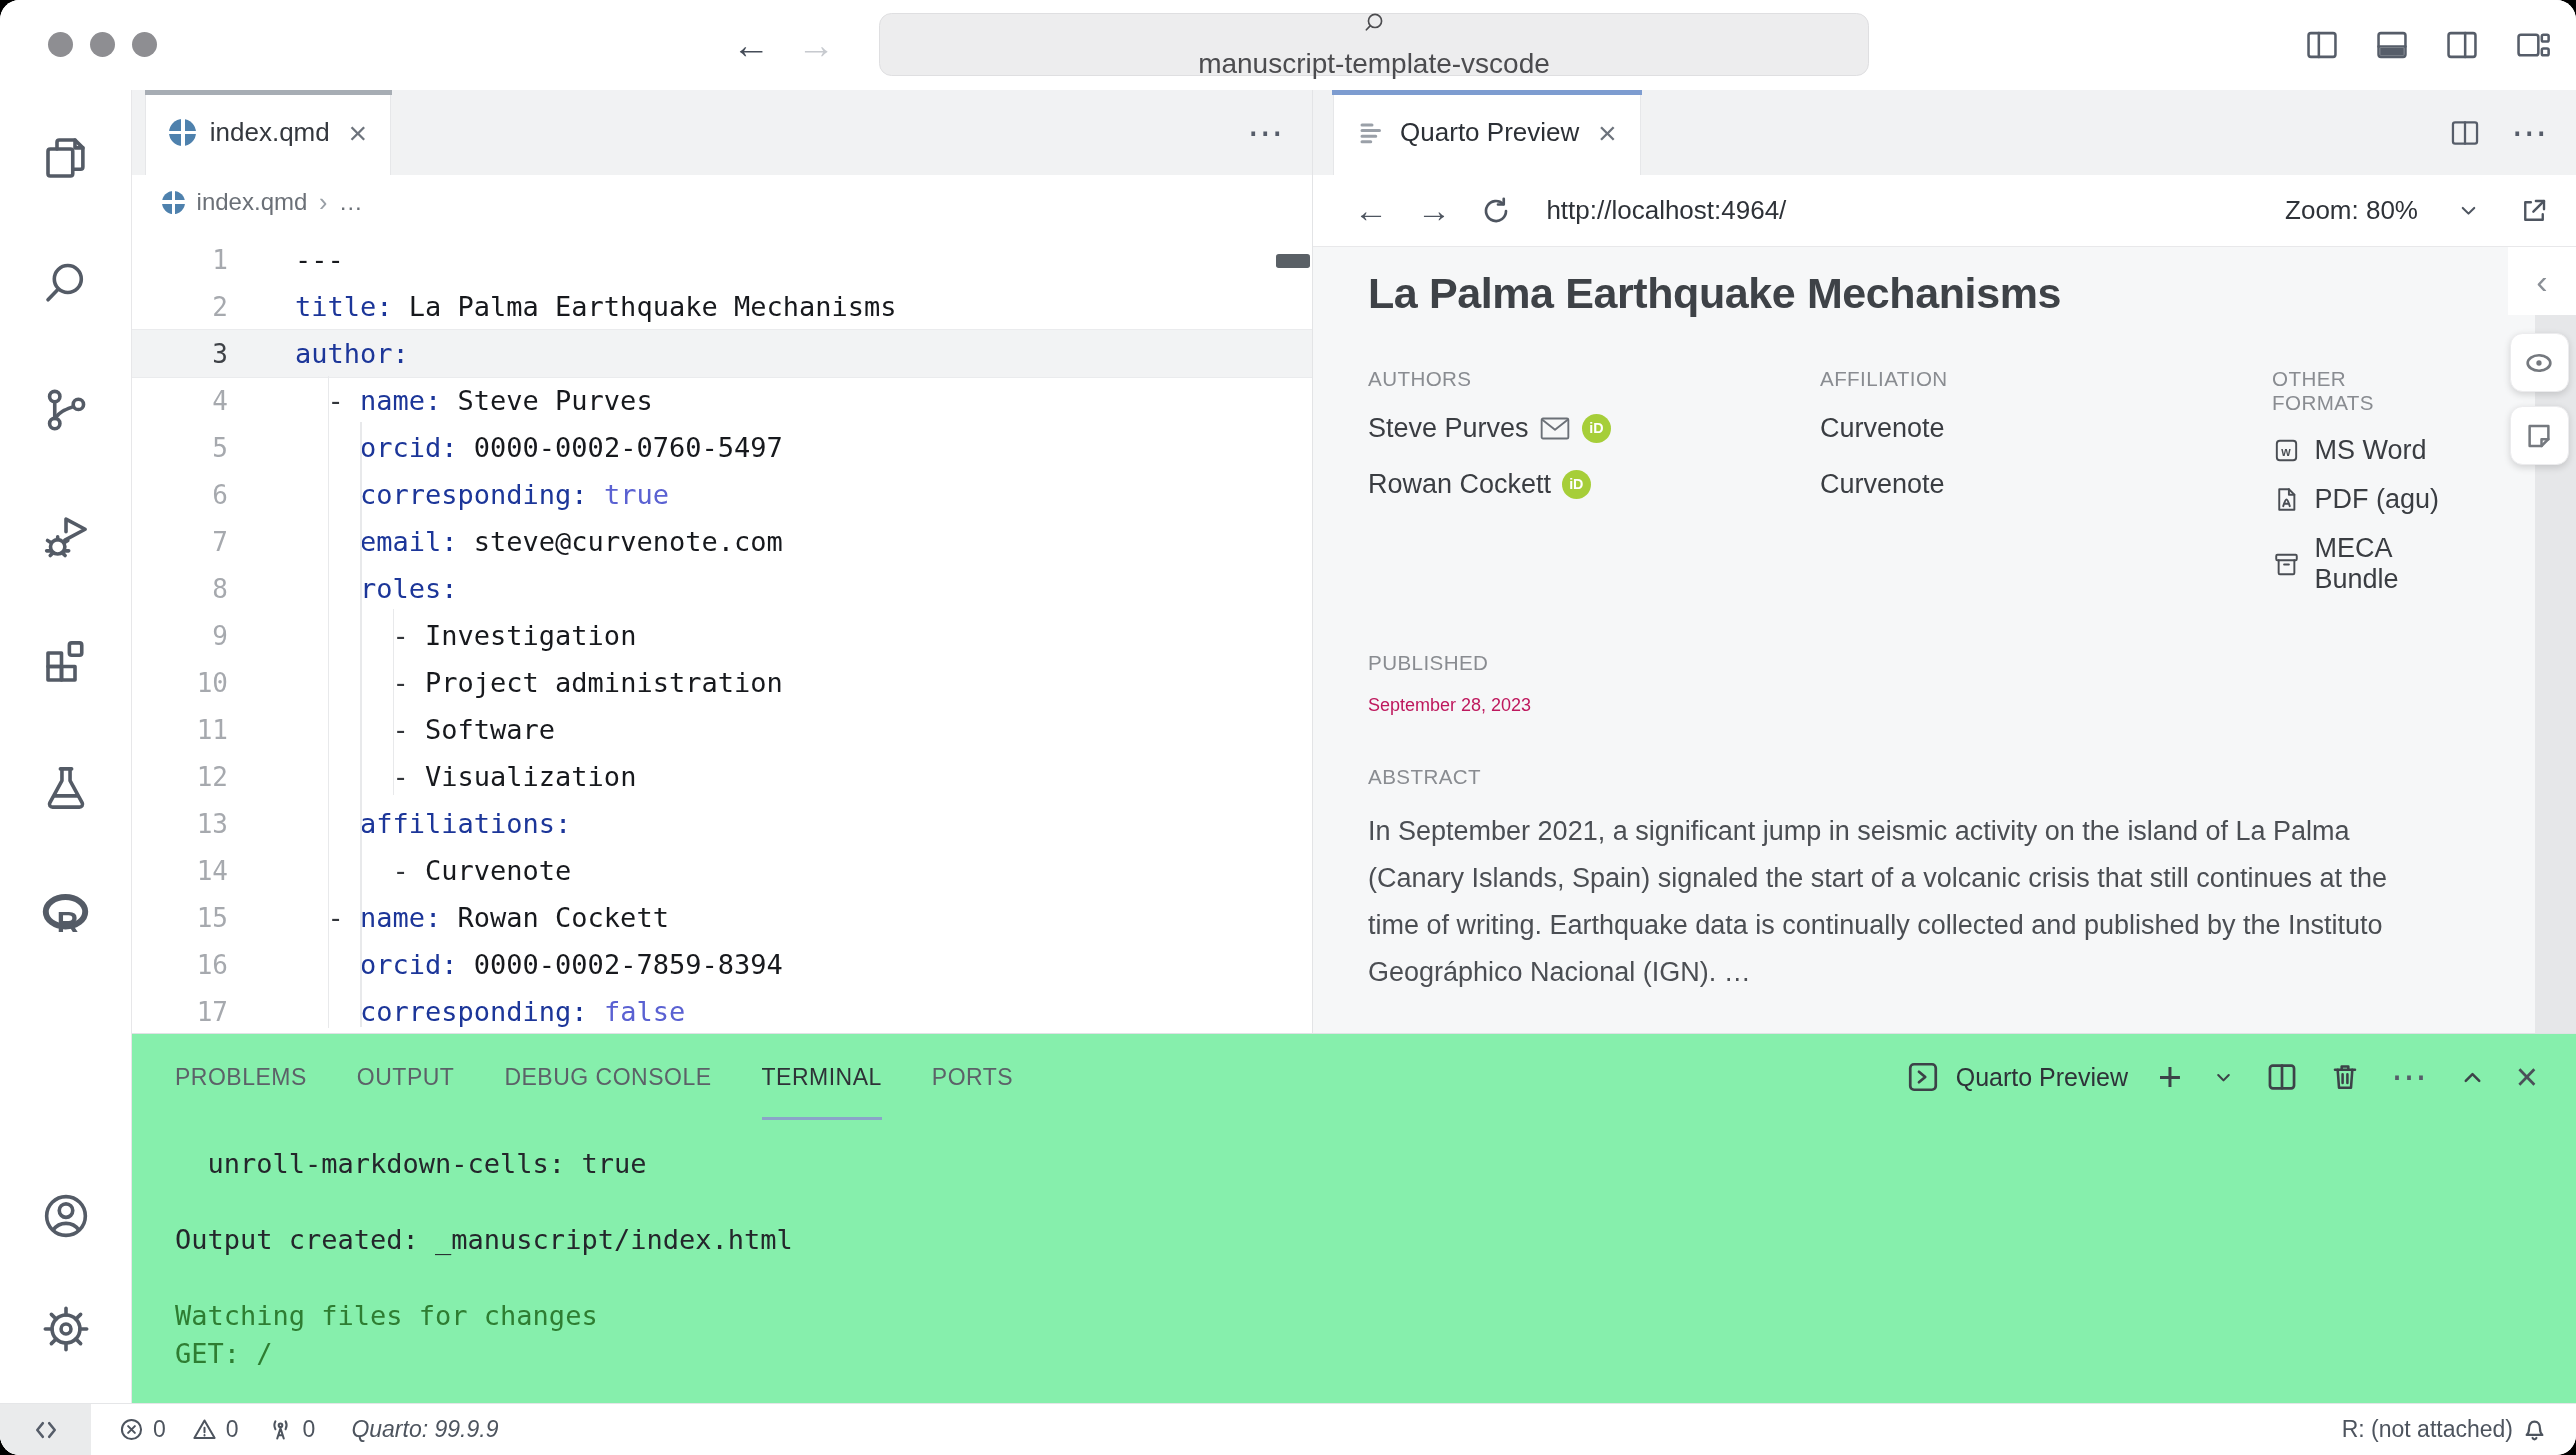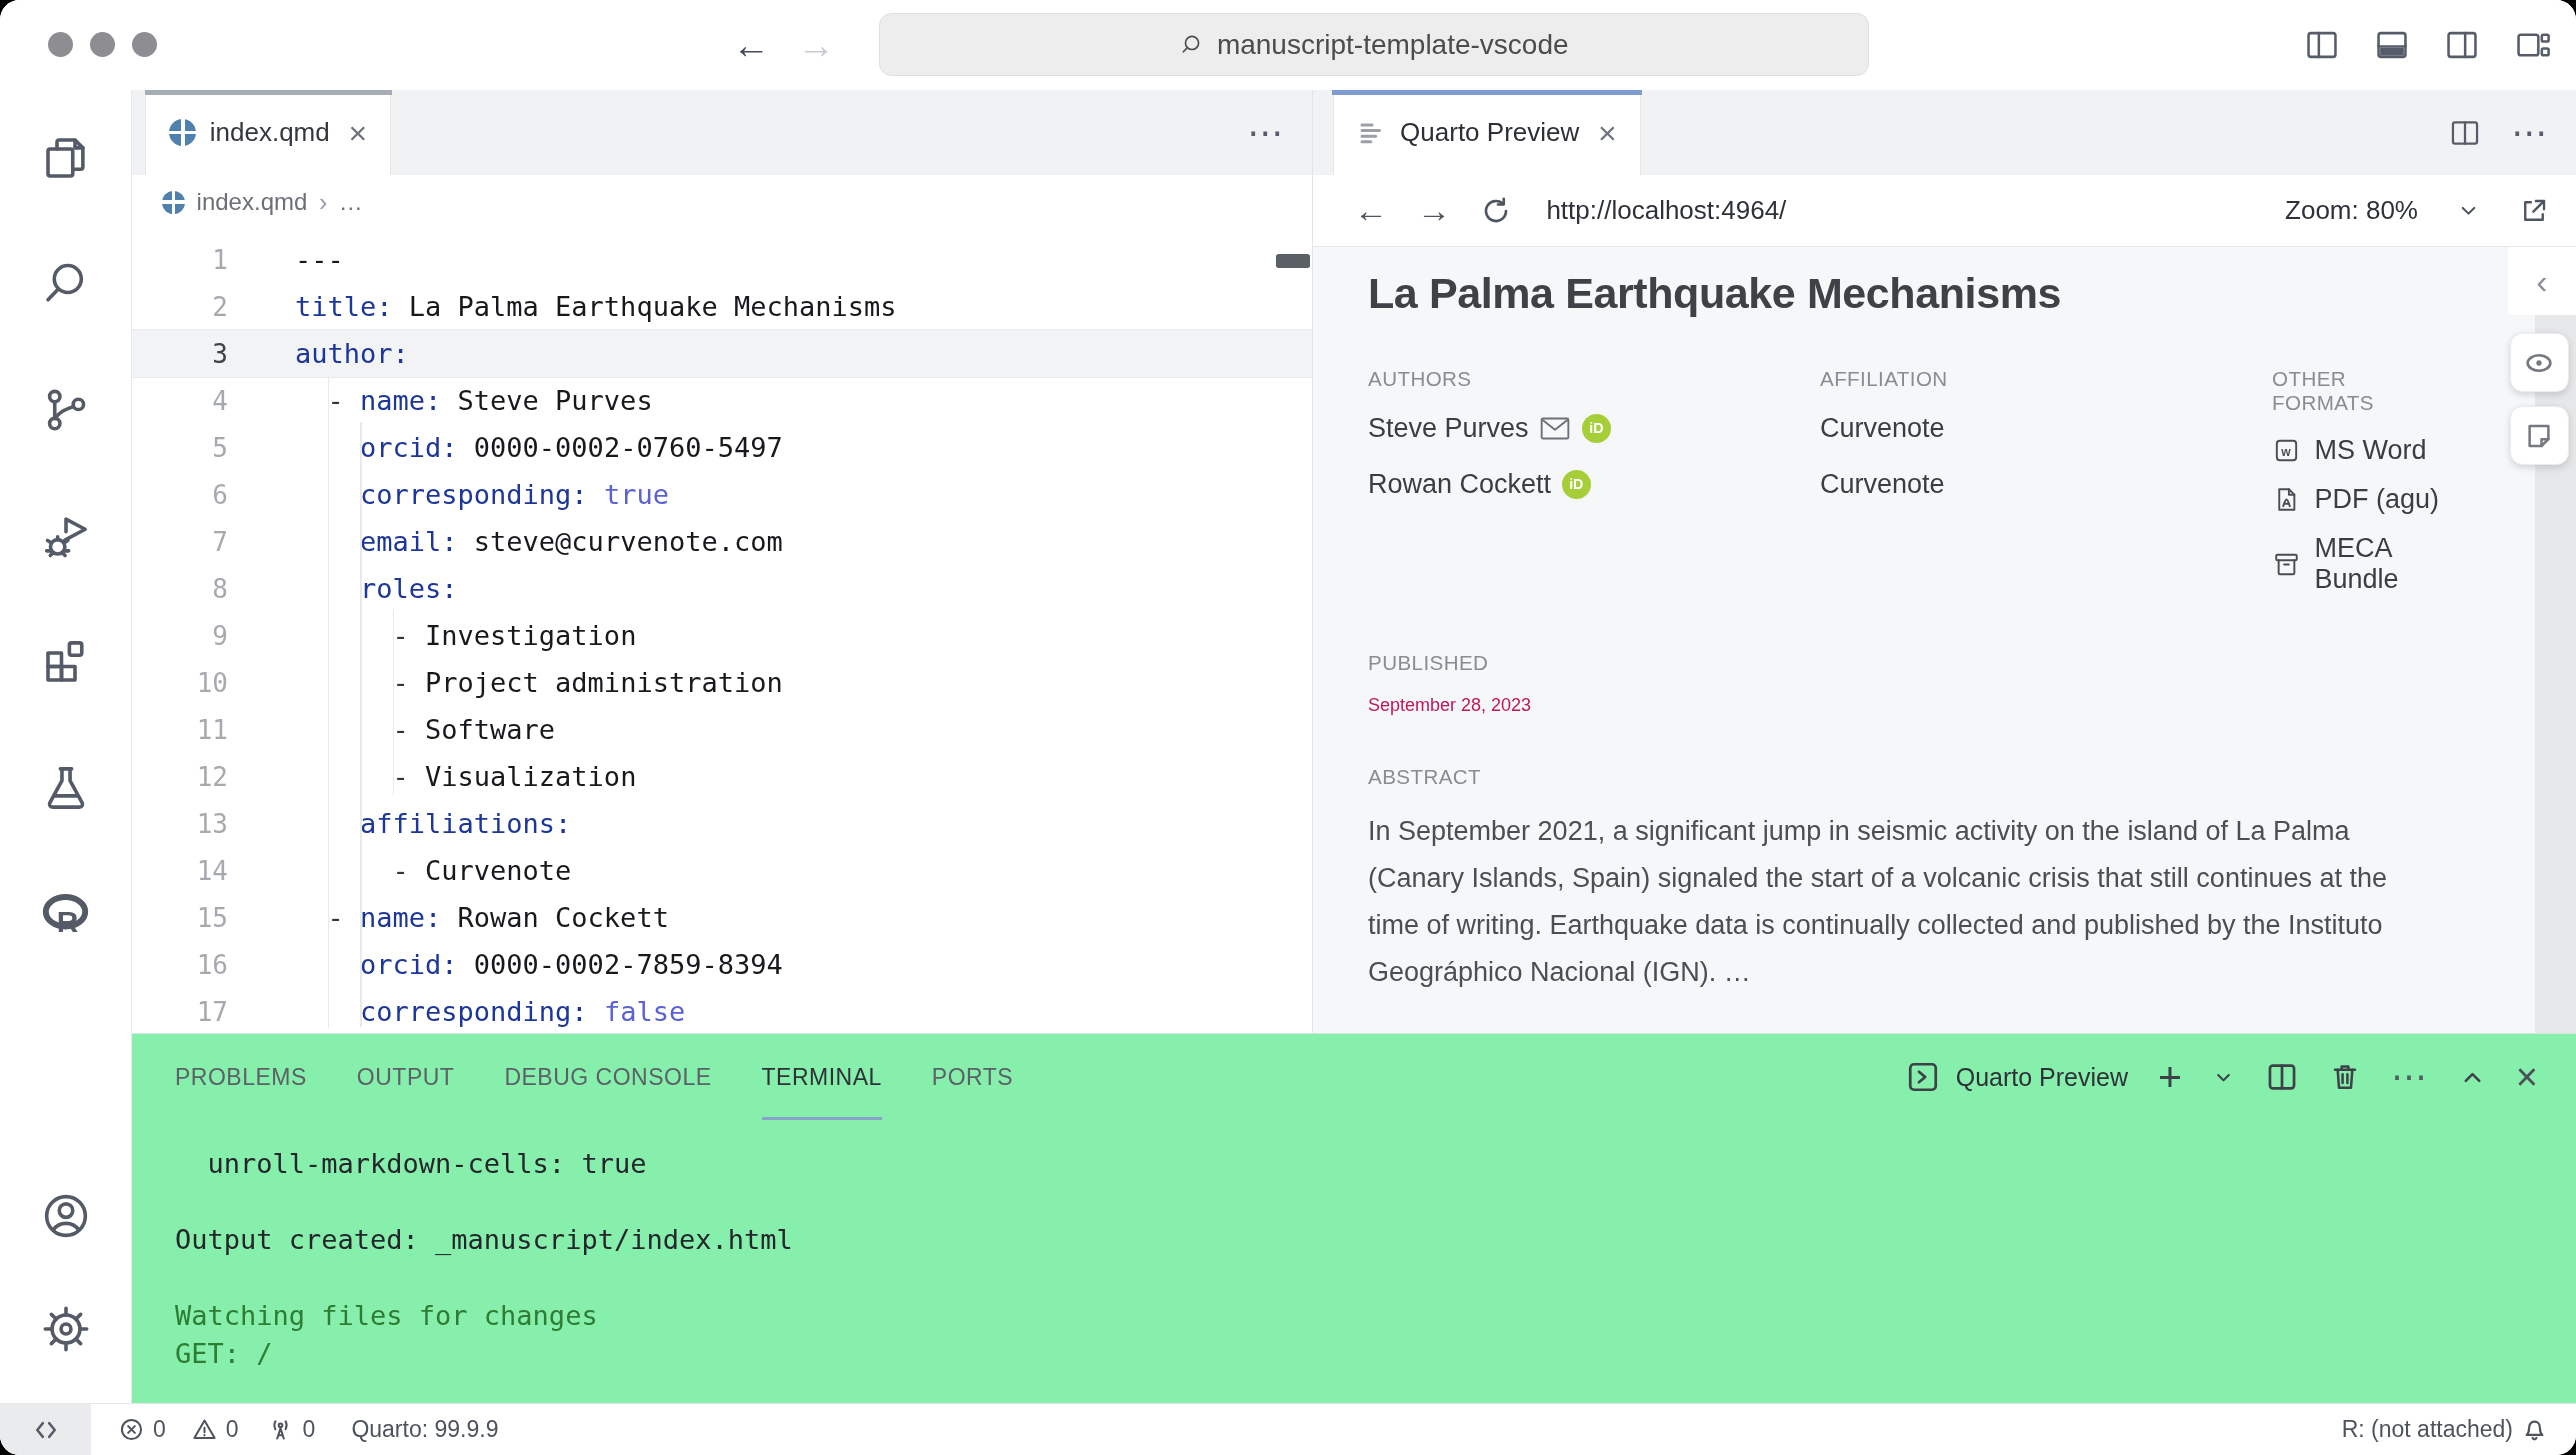--- a/index.html
+++ b/index.html
@@ -8,21 +8,21 @@
   .window { width:2576px; height:1455px; background:#fff; border-radius:19.7px; overflow:hidden; position:relative; display:flex; flex-direction:column; }
 
   
   .titlebar { height:90px; background:#fff; position:relative; flex:none; }
   .traffic { position:absolute; left:48px; top:32px; display:flex; gap:17px; }
   .dot { width:25px; height:25px; border-radius:50%; background:#8e8e92; }
   .nav-arrows { position:absolute; left:732px; top:0; height:90px; display:flex; align-items:center; gap:27px; }
   .nav-arrows .arrow { font-size:38px; line-height:1; }
   .arrow-back { color:#454c58; }
   .arrow-fwd-disabled { color:#c7cacf; }
-  .searchbox { position:absolute; left:879px; top:13.4px; width:990px; height:63px; background:#ededee; border:1.8px solid #dfdfe1; border-radius:12.5px; display:flex; align-items:center; justify-content:center; gap:12.5px; color:#4c4c4f; font-size:28px; }
+  .searchbox { position:absolute; left:879px; top:13.4px; width:990px; height:63px; background:#ededee; border:1.8px solid #dfdfe1; border-radius:12.5px; display:flex; align-items:center; justify-content:center; gap:12.5px; color:#4c4c4f; font-size:28px;flex-direction:column; }
   .win-controls { position:absolute; right:25px; top:0; height:90px; display:flex; align-items:center; gap:32px; color:#565d69; }
 
   svg { display:block; }
   .ic { stroke:currentColor; fill:none; stroke-width:1.6; stroke-linecap:round; stroke-linejoin:round; }
 
   
   .main { flex:1; display:flex; min-height:0; }
   .activitybar { width:132px; flex:none; border-right:1.8px solid #e7e7e9; display:flex; flex-direction:column; align-items:center; padding-top:41px; color:#545b66; }
   .ab-item { margin-bottom:72px; }
   .ab-bottom { margin-top:auto; display:flex; flex-direction:column; align-items:center; gap:59px; padding-bottom:47px; }
@@ -113,21 +113,21 @@
   .plus-glyph { font-size:41px; font-weight:300; line-height:1; color:#3c4248; }
   .x-glyph { font-size:38px; line-height:1; color:#4a5058; }
   .terminal-body { flex:1; font-family:"DejaVu Sans Mono", monospace; font-size:27px; line-height:38px; padding:25px 0 0 43px; color:#24262b; white-space:pre; }
   .t-line { height:38px; }
   .t-green { color:#2e7d32; }
 
   
   .statusbar { height:52px; flex:none; border-top:1.8px solid #e5e6e8; background:#fff; display:flex; align-items:center; font-size:23px; color:#4d545e; padding-right:27px; }
   .remote-box { width:91px; height:100%; background:#eaebec; display:flex; align-items:center; justify-content:center; color:#565d69; flex:none; }
   .sb-group { display:flex; align-items:center; gap:8px; margin-left:27px; }
-  .sb-text { margin-left:36px; }
+  .sb-text { margin-left:36px;font-style:italic; }
   .sb-right { margin-left:auto; display:flex; align-items:center; gap:7px; }
 </style>
 </head>
 <body>
 
 <div class="window">
 
   <div class="titlebar">
     <div class="traffic">
       <div class="dot"></div>

